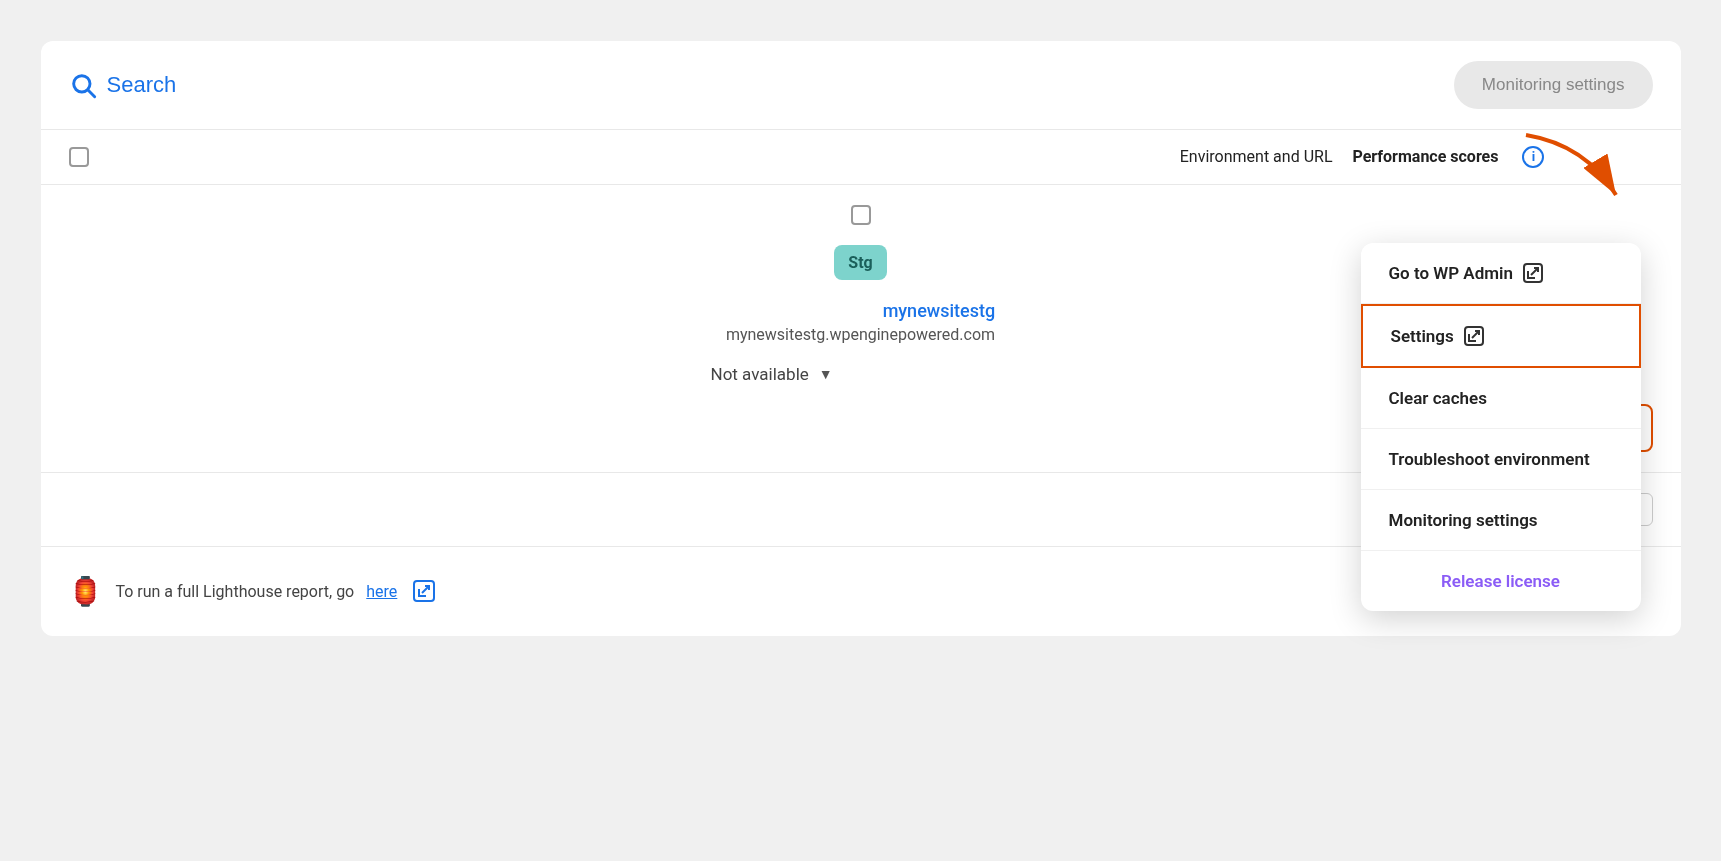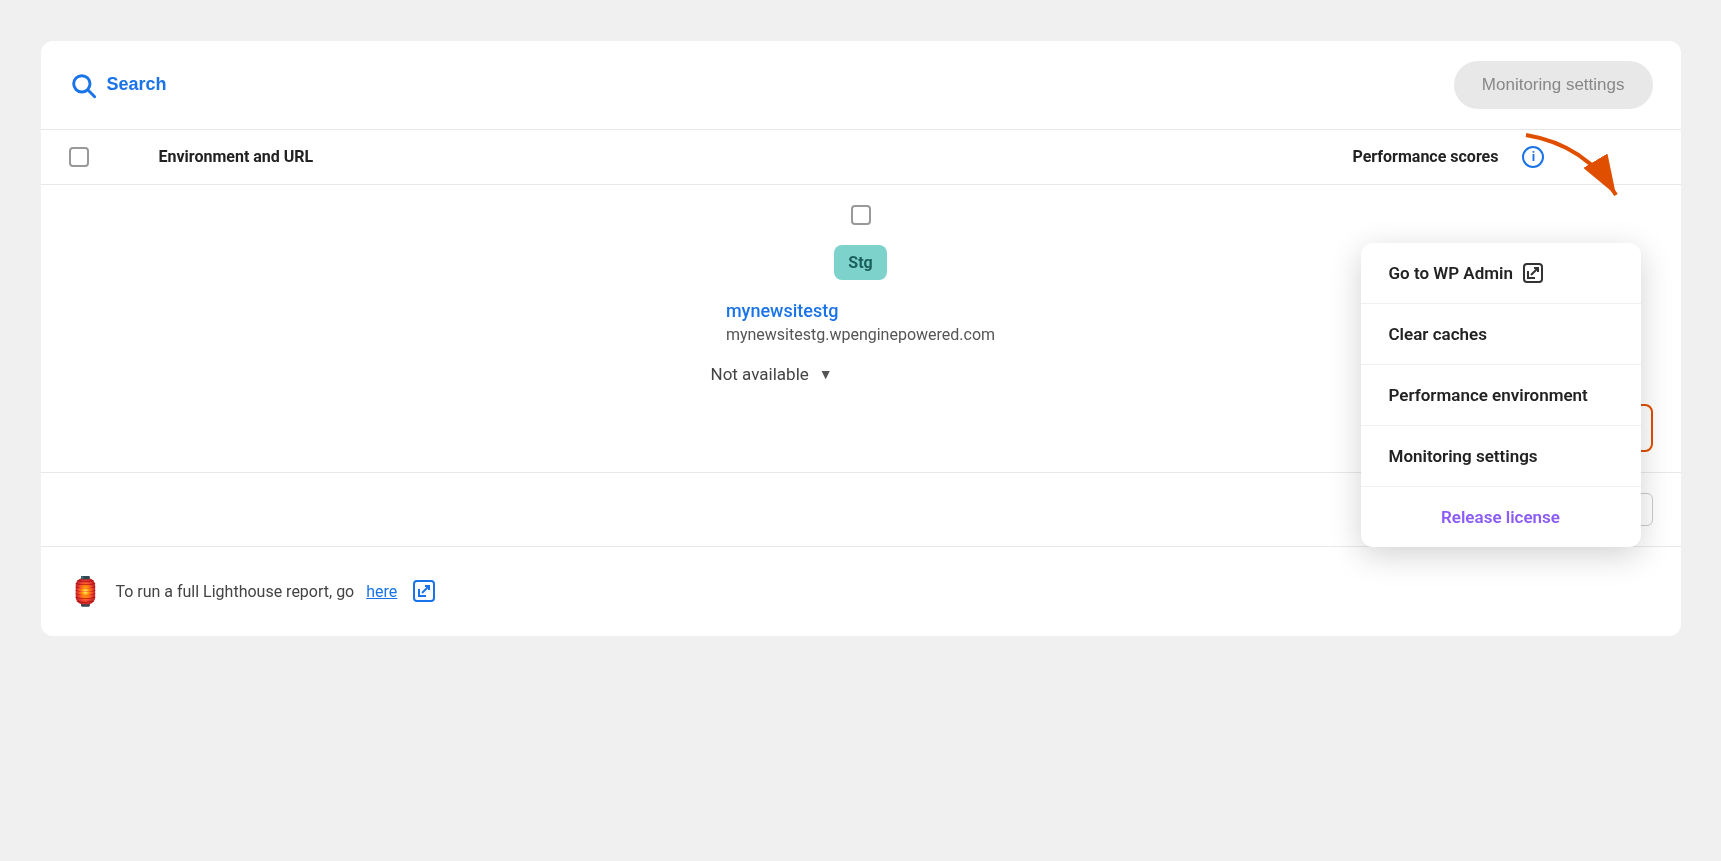--- a/index.html
+++ b/index.html
@@ -38,22 +38,22 @@
     }
 
     .search-btn {
       display: flex;
       align-items: center;
       gap: 10px;
       background: none;
       border: none;
       cursor: pointer;
       color: #1a73e8;
-      font-size: 18px;
-      font-weight: 700;
+      font-size: 22px;
+      font-weight: 400;
     }
 
     .search-icon-svg {
       width: 28px;
       height: 28px;
     }
 
     .monitoring-settings-btn {
       background: #e8e8e8;
       border: none;
@@ -78,24 +78,25 @@
       width: 20px;
       height: 20px;
       border: 2px solid #999;
       border-radius: 4px;
       flex-shrink: 0;
       cursor: pointer;
     }
 
     .col-env {
       flex: 1;
-      font-weight: 700;
+      font-weight: 400;
       font-size: 16px;
       color: #222;
       padding-left: 50px;
+      text-align: right;
     }
 
     .col-perf {
       display: flex;
       align-items: center;
       gap: 24px;
       font-weight: 700;
       font-size: 16px;
       color: #222;
       min-width: 300px;
@@ -141,20 +142,21 @@
       flex-direction: column;
       gap: 4px;
       flex: 1;
     }
 
     .env-link {
       color: #1a73e8;
       text-decoration: none;
       font-size: 18px;
       font-weight: 500;
+      text-align: right;
     }
 
     .env-url {
       color: #555;
       font-size: 16px;
     }
 
     .perf-cell {
       display: flex;
       align-items: center;
@@ -379,27 +381,37 @@
           <span>Go to WP Admin</span>
           <span class="ext-icon">
             <svg width="12" height="12" viewBox="0 0 12 12" fill="none" stroke="currentColor" stroke-width="2">
               <polyline points="7,1 11,1 11,5"></polyline>
               <line x1="4" y1="8" x2="11" y2="1"></line>
               <polyline points="1,4 1,11 8,11"></polyline>
             </svg>
           </span>
         </div>
 
+        <div class="dropdown-item settings-item">
+          <span>Settings</span>
+          <span class="ext-icon">
+            <svg width="12" height="12" viewBox="0 0 12 12" fill="none" stroke="currentColor" stroke-width="2">
+              <polyline points="7,1 11,1 11,5"></polyline>
+              <line x1="4" y1="8" x2="11" y2="1"></line>
+              <polyline points="1,4 1,11 8,11"></polyline>
+            </svg>
+          </span>
+        </div>
 
         <div class="dropdown-item">
           <span>Clear caches</span>
         </div>
 
         <div class="dropdown-item">
-          <span>Performance environment</span>
+          <span>Troubleshoot environment</span>
         </div>
 
         <div class="dropdown-item">
           <span>Monitoring settings</span>
         </div>
 
         <div class="dropdown-item release">
           <span>Release license</span>
         </div>
 

